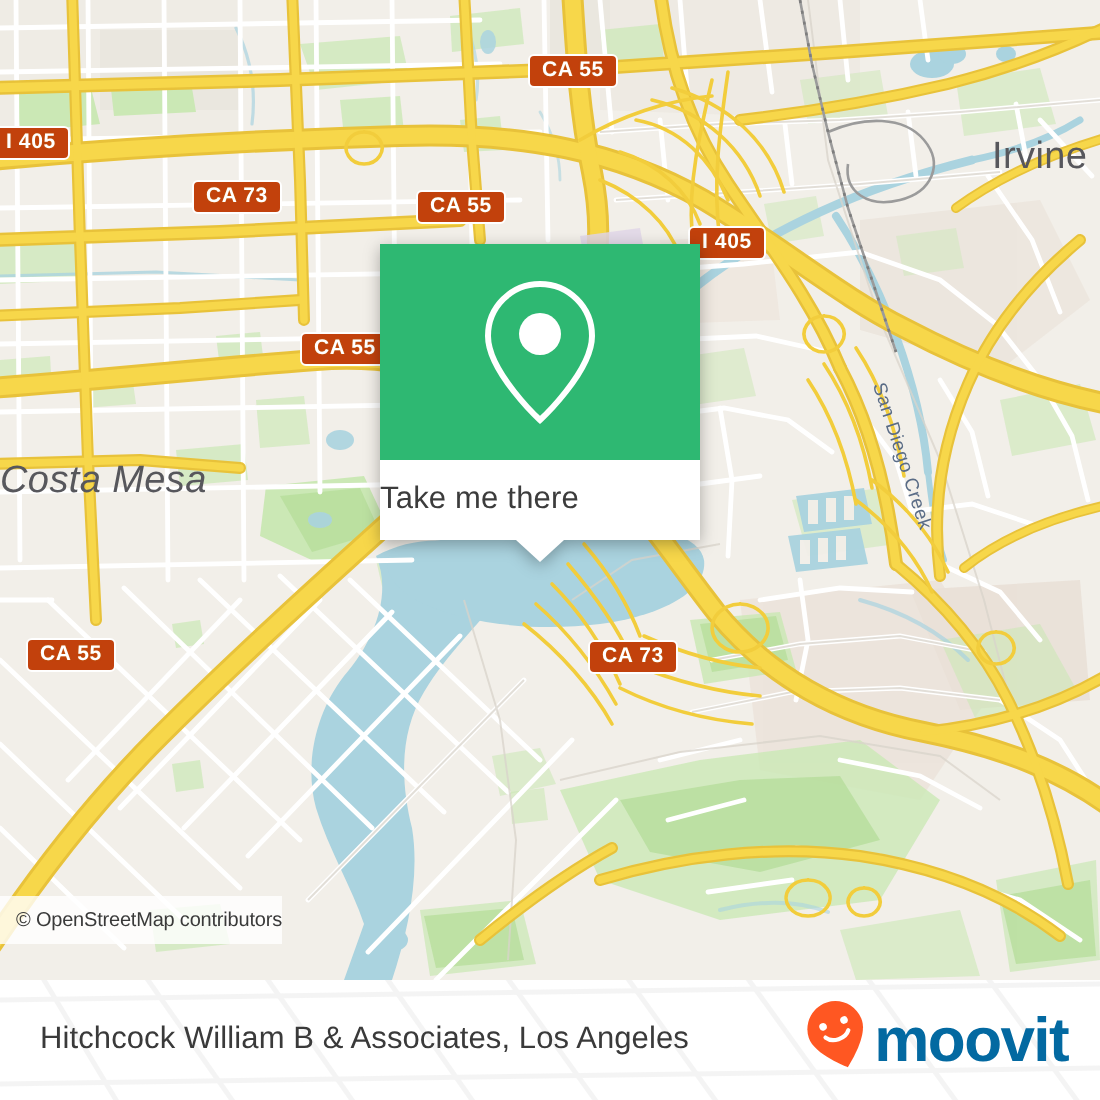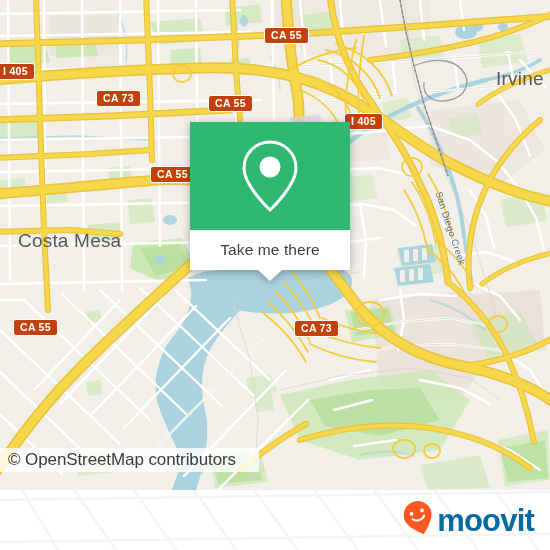--- a/index.html
+++ b/index.html
@@ -30,23 +30,23 @@
   #map svg { display: block; }
 
   
   #attribution {
     position: absolute;
     left: 0;
     top: 448px;
     height: 24px;
     display: flex;
     align-items: center;
-    padding: 0 23px 0 8px;
+    padding: 0 0 0 8px;
     background: rgba(255,255,255,0.80);
-    font-size: 17px;
+    font-size: 10px;
     color: #3a3a3a;
     letter-spacing: -0.1px;
     white-space: nowrap;
     z-index: 30;
   }
 
   
   #popup {
     position: absolute;
     left: 190px;
@@ -61,21 +61,21 @@
     display: flex;
     align-items: center;
     justify-content: center;
   }
   #popup-footer {
     position: relative;
     height: 40px;
     background: #ffffff;
     display: flex;
     align-items: center;
-    justify-content: center;
+    justify-content: flex-start;
   }
   #popup-label {
     font-size: 15.5px;
     color: #3c3c3c;
     letter-spacing: 0.1px;
   }
   #popup-tail {
     position: absolute;
     left: 50%;
     bottom: -11px;
@@ -497,21 +497,21 @@
         </g>
         <g stroke="#7d7d7d" fill="none" stroke-width="1.3" stroke-dasharray="1.5 4">
           <path d="M400 0 L406 32 L414 66 L424 104 L436 140 L448 176"></path>
         </g>
 
         <path d="M290 118 L320 114 L324 136 L294 140 Z" fill="#e0d6e8" opacity="0.85"></path>
         <path d="M296 142 L318 140 L320 152 L298 154 Z" fill="#e5dced" opacity="0.8"></path>
       </g>
     </svg>
 
-    <div class="place-label" style="left:18px; top:230px;">Costa Mesa</div>
+    <div class="place-label" style="left:0; top:230px;font-style:italic;">Costa Mesa</div>
     <div class="place-label" style="left:496px; top:68px;">Irvine</div>
 
     <div class="water-label" style="left:444px; top:190px; transform:rotate(72deg); transform-origin:0 0;">San Diego Creek</div>
 
     <div class="shield" style="left:264px; top:27px;">CA 55</div>
     <div class="shield" style="left:-4px; top:63px;">I 405</div>
     <div class="shield" style="left:96px; top:90px;">CA 73</div>
     <div class="shield" style="left:208px; top:95px;">CA 55</div>
     <div class="shield" style="left:344px; top:113px;">I 405</div>
     <div class="shield" style="left:150px; top:166px;">CA 55</div>
@@ -546,20 +546,21 @@
         <path d="M180 0 L250 100"></path>
         <path d="M240 0 L312 100"></path>
         <path d="M300 0 L372 100"></path>
         <path d="M360 0 L432 100"></path>
         <path d="M420 0 L492 100"></path>
         <path d="M480 0 L550 96"></path>
         <path d="M0 30 L550 22"></path>
         <path d="M0 72 L550 64"></path>
       </g>
     </svg>
+    <div id="footer-title">Hitchcock William B &amp; Associates, Los Angeles</div>
     <div id="brand">
       <span>
         <svg width="34" height="36" viewBox="0 0 34 36" xmlns="http://www.w3.org/2000/svg">
           <g transform="rotate(-18 17 16)">
             <path d="M17 1 C 9.3 1, 3 7.3, 3 15 C 3 24, 17 35, 17 35
                      C 17 35, 31 24, 31 15 C 31 7.3, 24.7 1, 17 1 Z" fill="#ff5722"></path>
             <circle cx="11.5" cy="12" r="1.9" fill="#ffffff"></circle>
             <circle cx="22.5" cy="12" r="1.9" fill="#ffffff"></circle>
             <path d="M11 17.5 C 13.5 21.2, 20.5 21.2, 23 17.5" fill="none" stroke="#ffffff" stroke-width="2.1" stroke-linecap="round"></path>
           </g>

